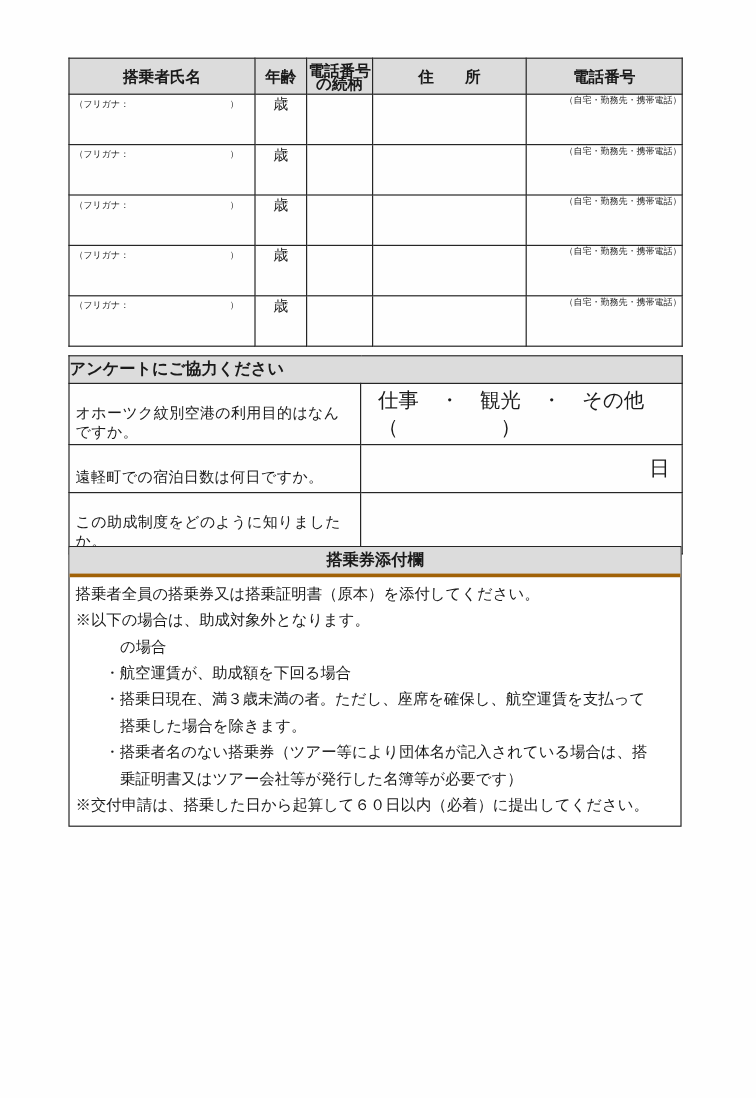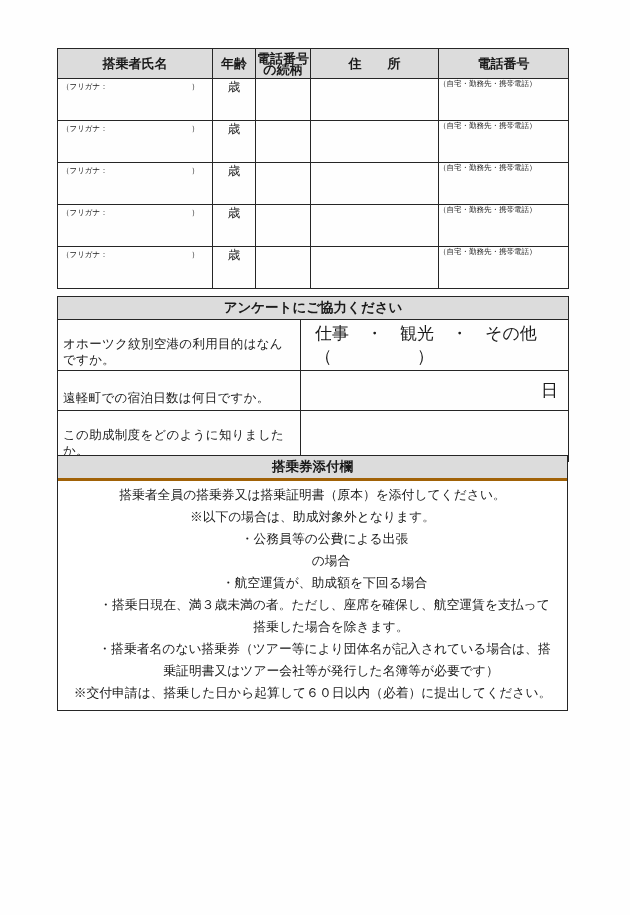--- a/index.html
+++ b/index.html
@@ -19,47 +19,47 @@
     background:#dcdcdc; height:29px; padding:0; text-align:center;
     font-size:13px; font-family:"Liberation Sans","DejaVu Sans",sans-serif; font-weight:bold;
   }
   .th-relation { font-size:9.5px; line-height:11px; }
   .prow td { height:41px; padding:0; vertical-align:top;margin-left:46px; }
   .cell-name .furigana {
     display:flex; justify-content:space-between;
     font-size:7.5px; line-height:10px; padding:3px 13px 0 4px; color:#222;
   }
   .cell-age { vertical-align:middle; text-align:center; font-size:12.5px; padding-top:6px; }
-  .cell-phone { vertical-align:middle; text-align:left; font-size:7.5px; color:#222; }
+  .cell-phone { vertical-align:middle; text-align:right; font-size:7.5px; color:#222; }
 
   
   .stable { top:296px; width:511px; }
   .stable .sheader td {
-    background:#dcdcdc; height:22px; text-align:center; padding:0;
+    background:#dcdcdc; height:22px; text-align:left; padding:0;
     font-size:13.5px; font-family:Liberation Mono, monospace; font-weight:bold;
   }
   .stable td.q {
     font-size:12.5px; letter-spacing:0.3px; line-height:16px;
     padding:16px 4px 2px 5px; vertical-align:middle;
   }
   .stable td.a { font-size:17px; vertical-align:middle; padding:0 0 0 14px; }
   .stable td.a-right { text-align:right; padding:0 10px 0 0; }
 
   
   .abox {
     position:absolute; left:57px; top:455px; width:511px;
     border:1.5px solid #262626; box-sizing:border-box; background:#fff;
   }
   .abox .aheader {
     background:#dcdcdc; border-bottom:3px solid #a16207;
     height:22px; line-height:22px; text-align:center;
     font-size:13.5px; font-family:"Liberation Sans","DejaVu Sans",sans-serif; font-weight:bold;
   }
   .abody { padding:3px 5px 6px 5px; font-size:12.8px; }
-  .nline { line-height:22px; white-space:nowrap;text-align:center; }
+  .nline { line-height:22px; white-space:nowrap; }
   .ind-1 { padding-left:24px; }
   .ind-2 { padding-left:37px; }
 </style>
 </head>
 <body>
 
 <div class="page">
 
   <table class="ptable">
     <colgroup>
@@ -170,21 +170,20 @@
       <td class="a"></td>
     </tr>
   </tbody>
     </table>
 
   <div class="abox">
     <div class="aheader">搭乗券添付欄</div>
     <div class="abody">
       <div class="nline">搭乗者全員の搭乗券又は搭乗証明書（原本）を添付してください。</div>
       <div class="nline">※以下の場合は、助成対象外となります。</div>
-      <div class="nline ind-1">・公務員等の公費による出張</div>
       <div class="nline ind-2">の場合</div>
       <div class="nline ind-1">・航空運賃が、助成額を下回る場合</div>
       <div class="nline ind-1">・搭乗日現在、満３歳未満の者。ただし、座席を確保し、航空運賃を支払って</div>
       <div class="nline ind-2">搭乗した場合を除きます。</div>
       <div class="nline ind-1">・搭乗者名のない搭乗券（ツアー等により団体名が記入されている場合は、搭</div>
       <div class="nline ind-2">乗証明書又はツアー会社等が発行した名簿等が必要です）</div>
       <div class="nline">※交付申請は、搭乗した日から起算して６０日以内（必着）に提出してください。</div>
     </div>
   </div>
 

